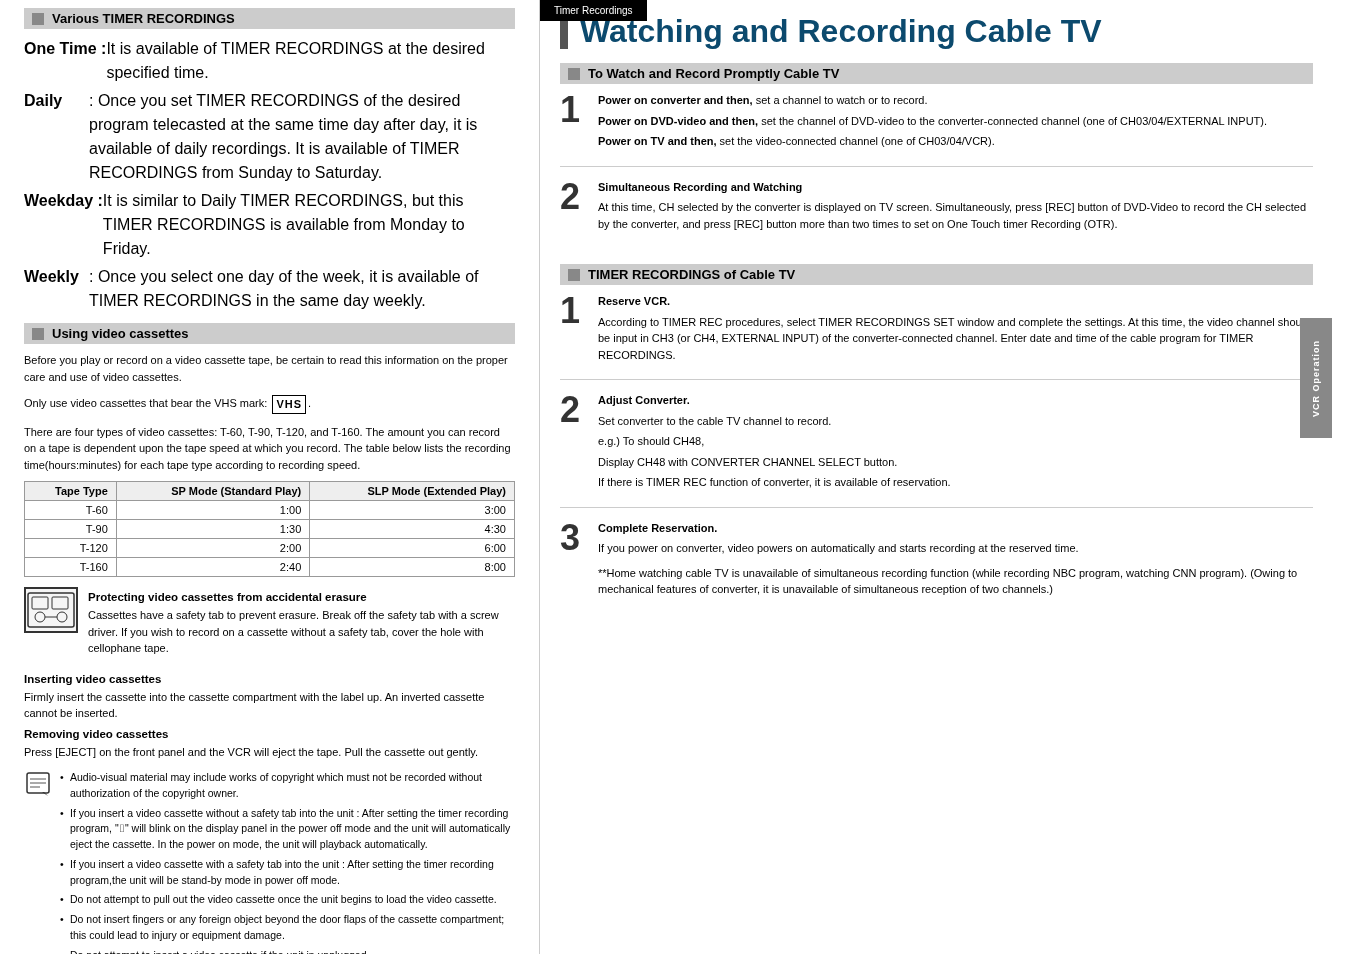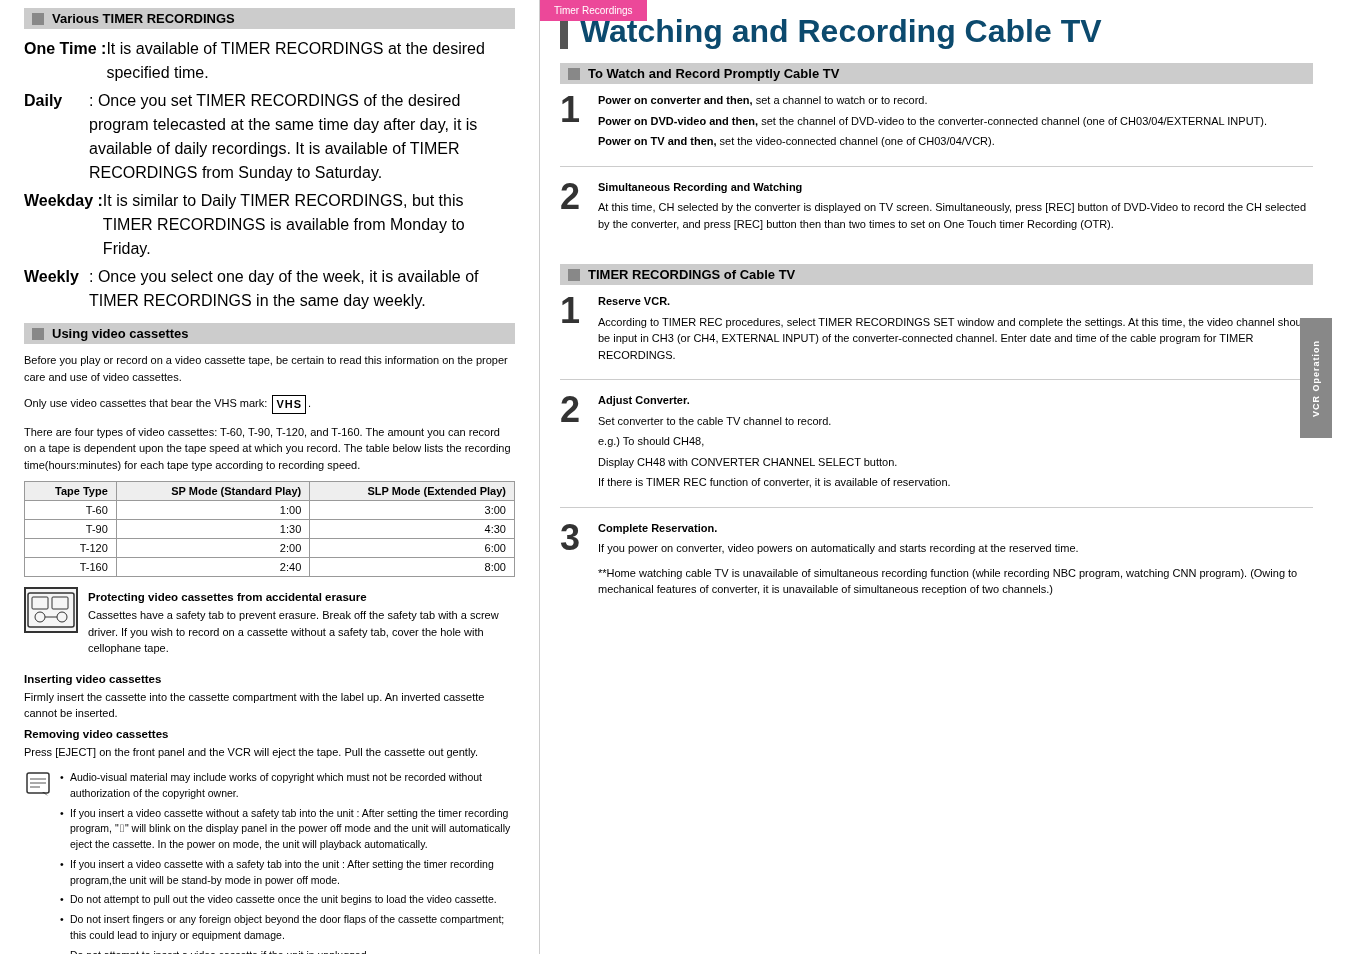--- a/index.html
+++ b/index.html
@@ -280,21 +280,21 @@
     .right-sidebar {
       width: 18px;
       position: relative;
     }
 
     
     .inter-tab {
       position: absolute;
       top: 0;
       left: 540px;
-      background: #ec4899;
+      background: #000000;
       color: #fff;
       font-size: 10px;
       padding: 5px 14px;
       z-index: 100;
     }
   </style>
 </head>
 <body>
 
 <div style="position:relative; width:1351px;">
@@ -439,21 +439,21 @@
               <p><span class="bold">Power on converter and then,</span> set a channel to watch or to record.</p>
               <p><span class="bold">Power on DVD-video and then,</span> set the channel of DVD-video to the converter-connected channel (one of CH03/04/EXTERNAL INPUT).</p>
               <p><span class="bold">Power on TV and then,</span> set the video-connected channel (one of CH03/04/VCR).</p>
             </div>
           </div>
 
           <div class="step">
             <div class="step-number">2</div>
             <div class="step-content">
               <p class="step-title">Simultaneous Recording and Watching</p>
-              <p>At this time, CH selected by the converter is displayed on TV screen. Simultaneously, press [REC] button of DVD-Video to record the CH selected by the converter, and press [REC] button then than two times to set on One Touch timer Recording (OTR).</p>
+              <p>At this time, CH selected by the converter is displayed on TV screen. Simultaneously, press [REC] button of DVD-Video to record the CH selected by the converter, and press [REC] button more than two times to set on One Touch timer Recording (OTR).</p>
             </div>
           </div>
         </div>
 
         <div style="margin-top:16px;">
           <div class="section-header">
             <span>TIMER RECORDINGS of Cable TV</span>
           </div>
 
           <div class="step">

